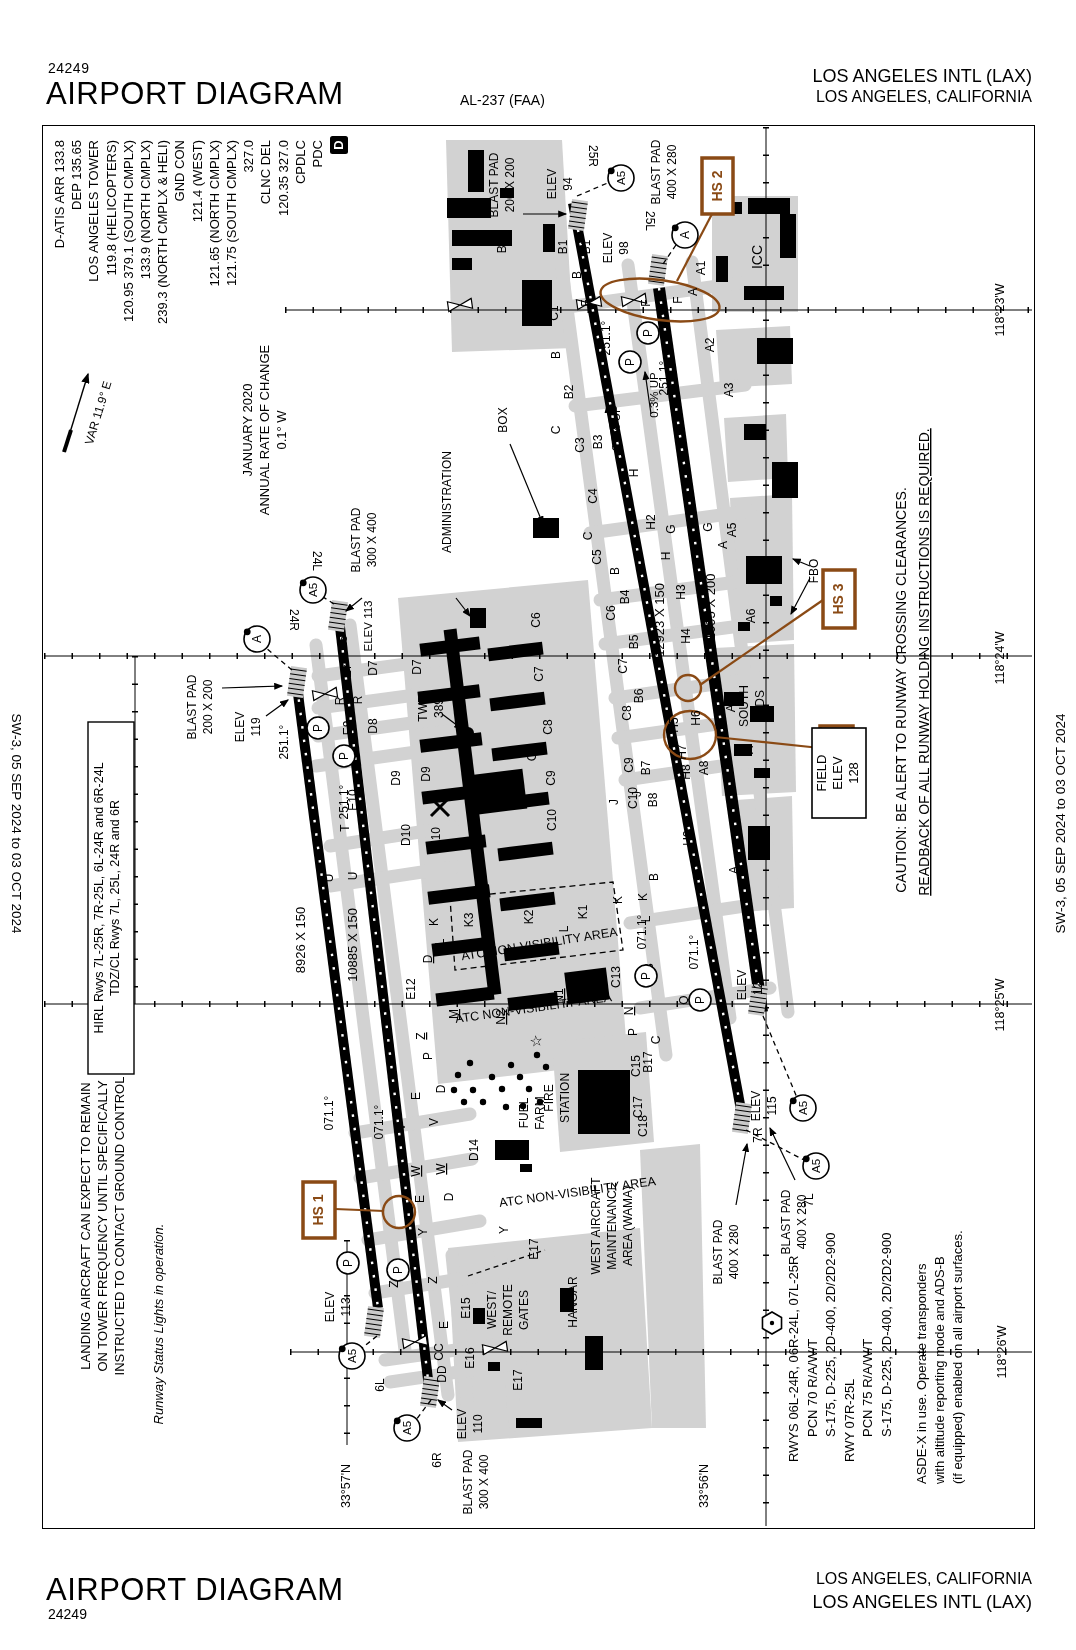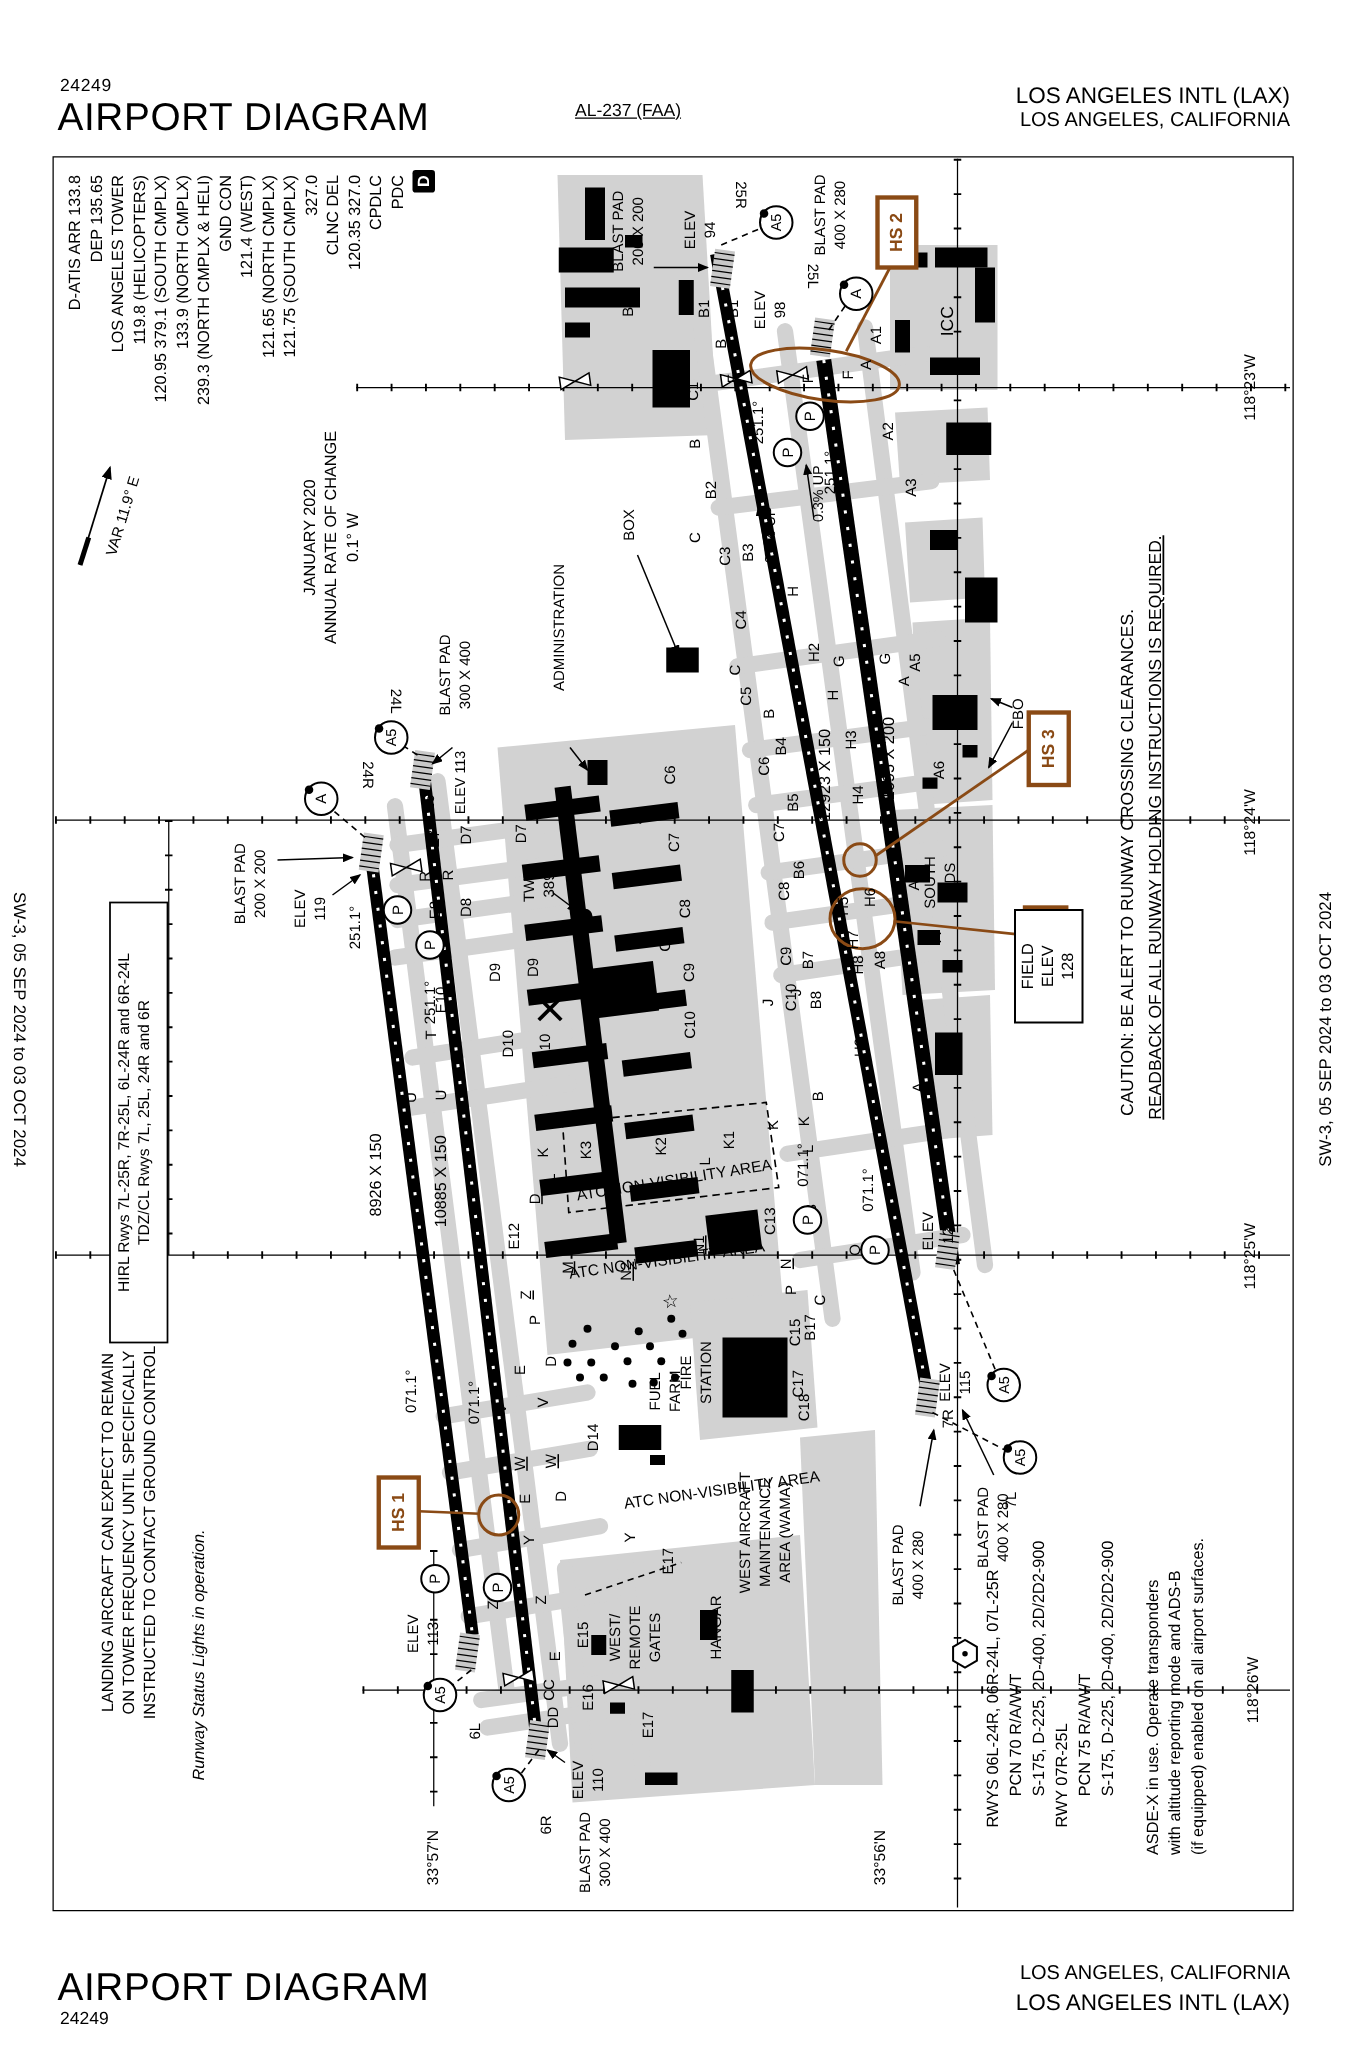--- a/index.html
+++ b/index.html
@@ -1,20 +1,20 @@
 <!DOCTYPE html>
 <html><head>
 <meta charset="utf-8">
 <style>
   html,body{margin:0;padding:0;background:#fff;}
   body{width:1076px;height:1650px;position:relative;font-family:"Liberation Sans",sans-serif;color:#000;overflow:hidden;}
   .abs{position:absolute;}
   #chart-number-top{left:48px;top:60px;font-size:14px;letter-spacing:.5px;}
   #page-title-top{left:46px;top:76px;font-size:31px;letter-spacing:.5px;}
-  #al-number{left:460px;top:80px;font-size:14px;text-decoration:underline;}
+  #al-number{left:460px;top:92px;font-size:14px;}
   #airport-name-top{right:44px;top:66px;font-size:18px;text-align:right;}
   #airport-city-top{right:44px;top:88px;font-size:16px;text-align:right;}
   #border-box{left:42px;top:125px;width:991px;height:1402px;border:1.6px solid #000;}
   #side-left{left:-384px;top:816px;width:800px;text-align:center;font-size:13.5px;transform:rotate(90deg);}
   #side-right{left:660px;top:816px;width:800px;text-align:center;font-size:13.5px;transform:rotate(-90deg);}
   #page-title-bottom{left:46px;top:1572px;font-size:31px;letter-spacing:.5px;}
   #chart-number-bottom{left:48px;top:1606px;font-size:14px;}
   #airport-city-bottom{right:44px;top:1570px;font-size:16px;text-align:right;}
   #airport-name-bottom{right:44px;top:1592px;font-size:18px;text-align:right;}
   svg text{font-family:"Liberation Sans",sans-serif;}

